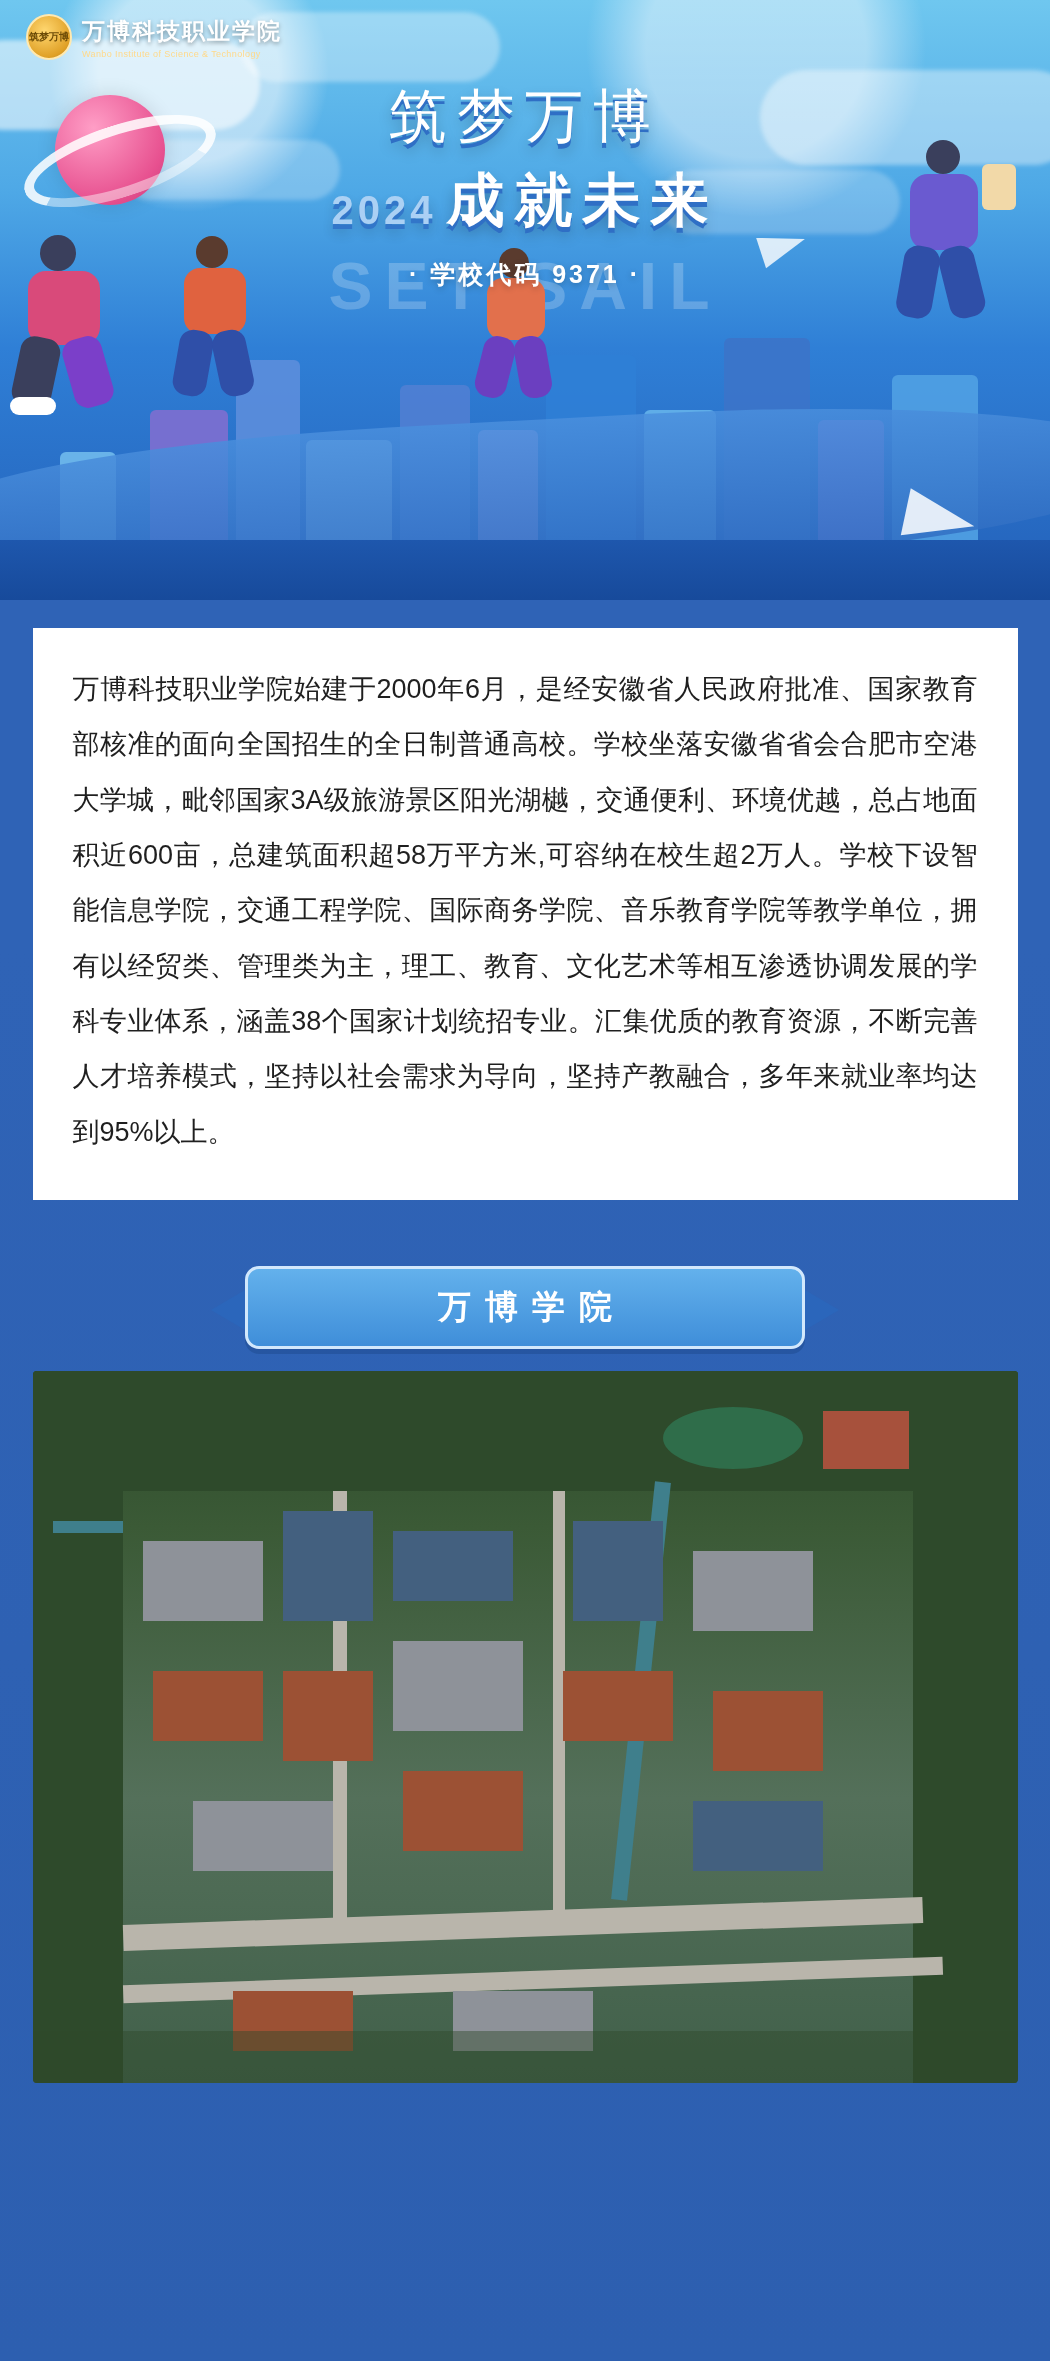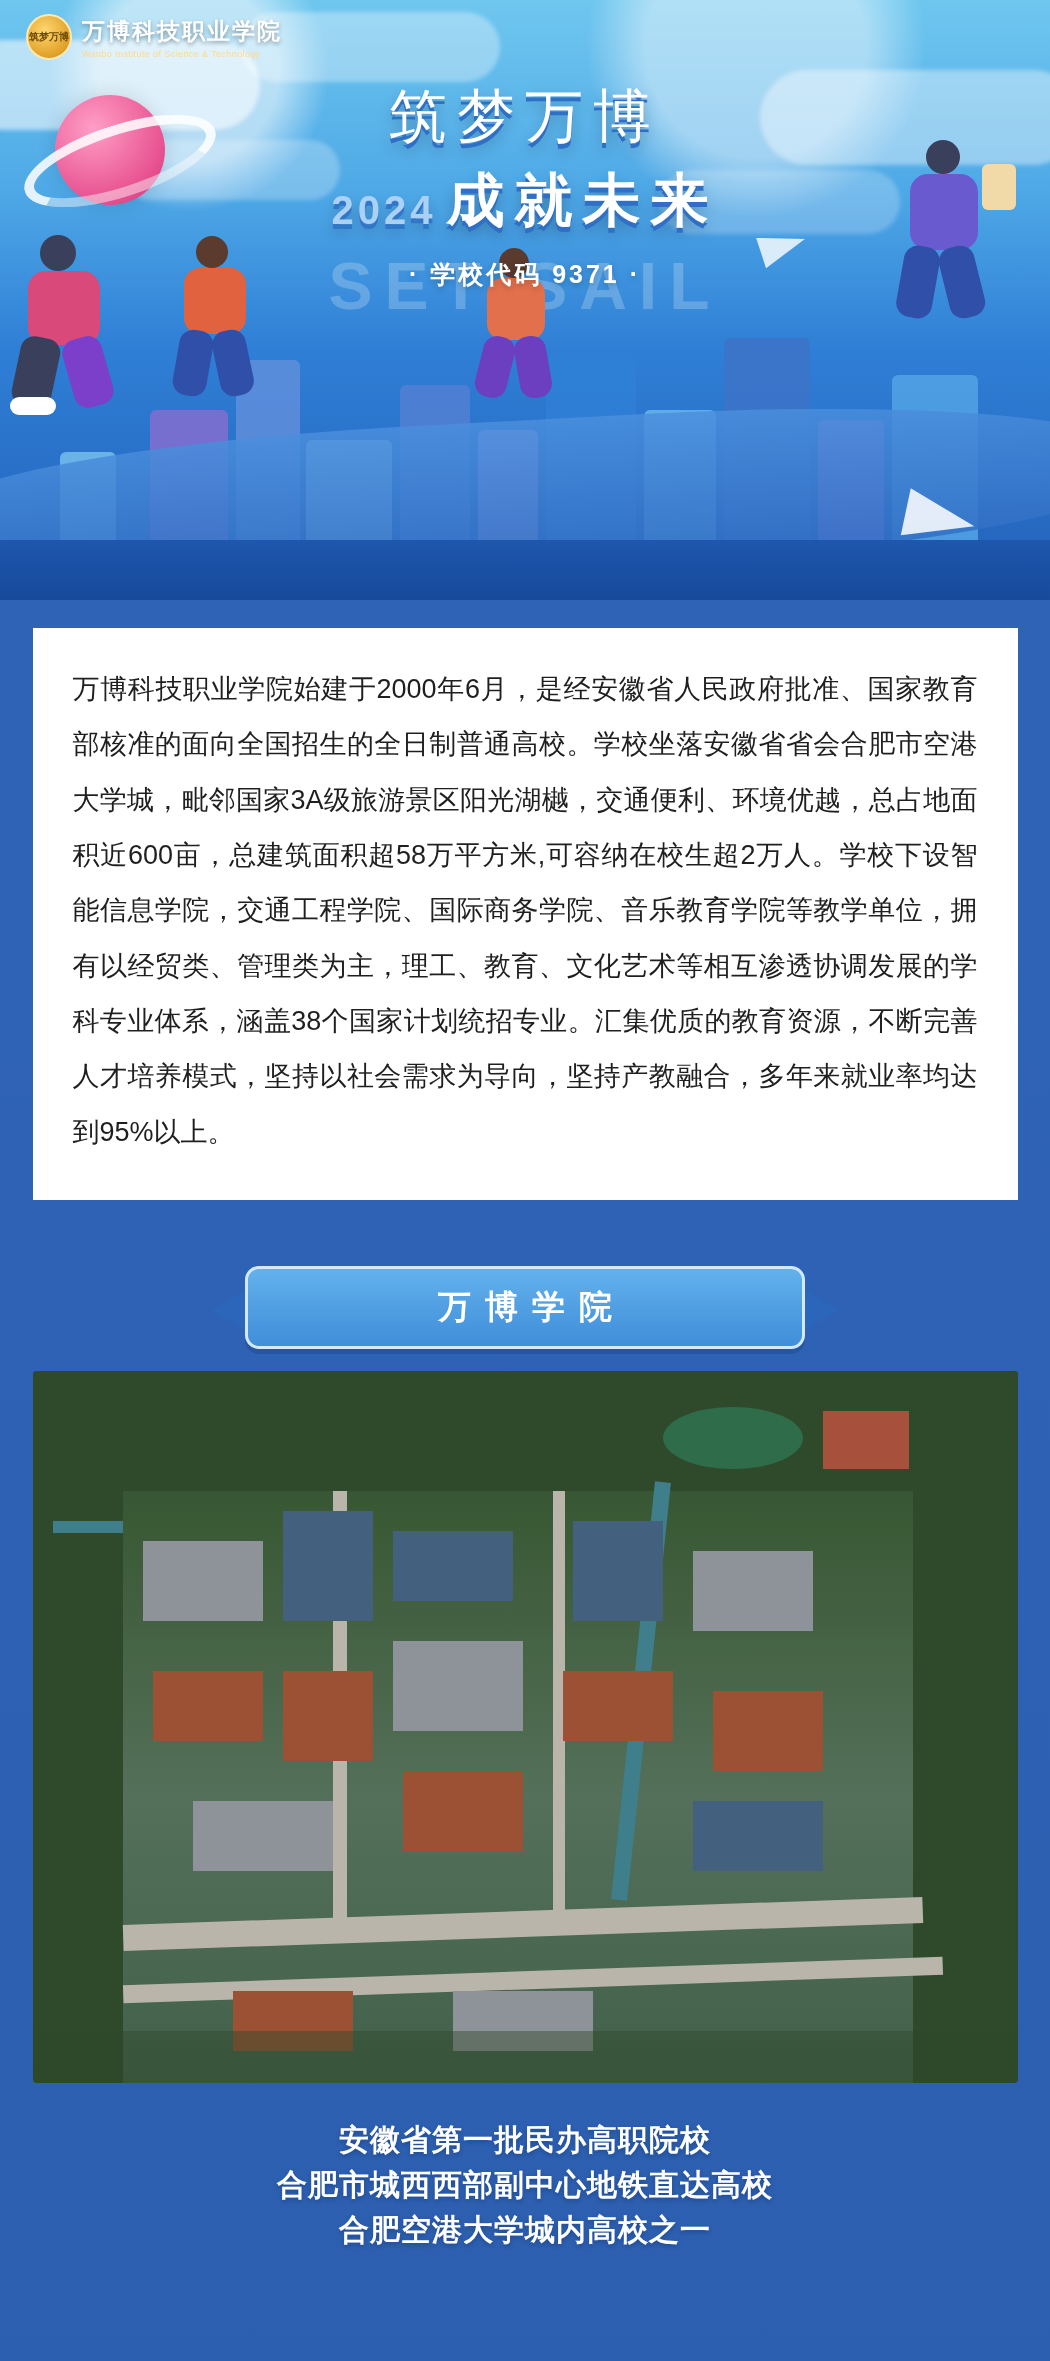--- a/index.html
+++ b/index.html
@@ -308,19 +308,14 @@
     <div class="pv p-roof-red" style="left:530px;top:300px;width:110px;height:70px;"></div>
     <div class="pv p-roof-grey" style="left:660px;top:180px;width:120px;height:80px;"></div>
     <div class="pv p-roof-red" style="left:680px;top:320px;width:110px;height:80px;"></div>
     <div class="pv p-roof-blue" style="left:660px;top:430px;width:130px;height:70px;"></div>
     <div class="pv p-roof-grey" style="left:160px;top:430px;width:140px;height:70px;"></div>
     <div class="pv p-roof-red" style="left:200px;top:620px;width:120px;height:60px;"></div>
     <div class="pv p-roof-grey" style="left:420px;top:620px;width:140px;height:60px;"></div>
     <div class="pv p-green" style="left:0;top:660px;width:985px;height:52px;opacity:.45;"></div>
   </div>
 
-  <div class="footer">
-    <div>安徽省第一批民办高职院校</div>
-    <div>合肥市城西西部副中心地铁直达高校</div>
-    <div>合肥空港大学城内高校之一</div>
-  </div>
 
 </div>
 
 </body></html>

